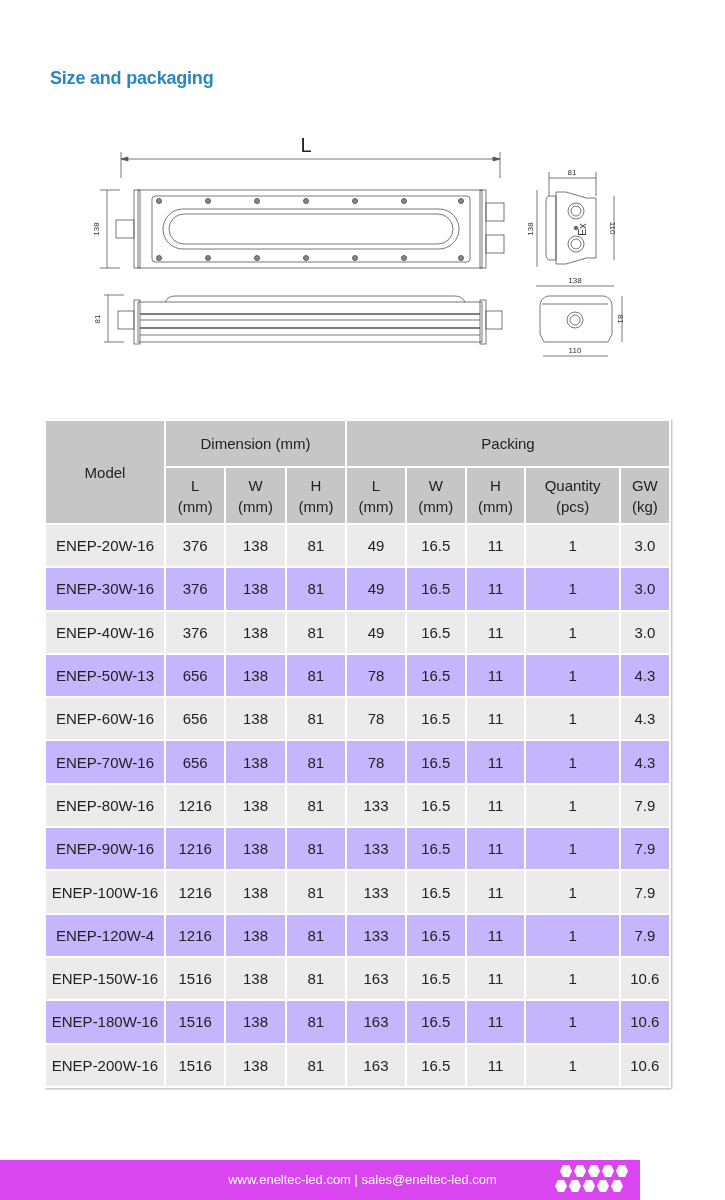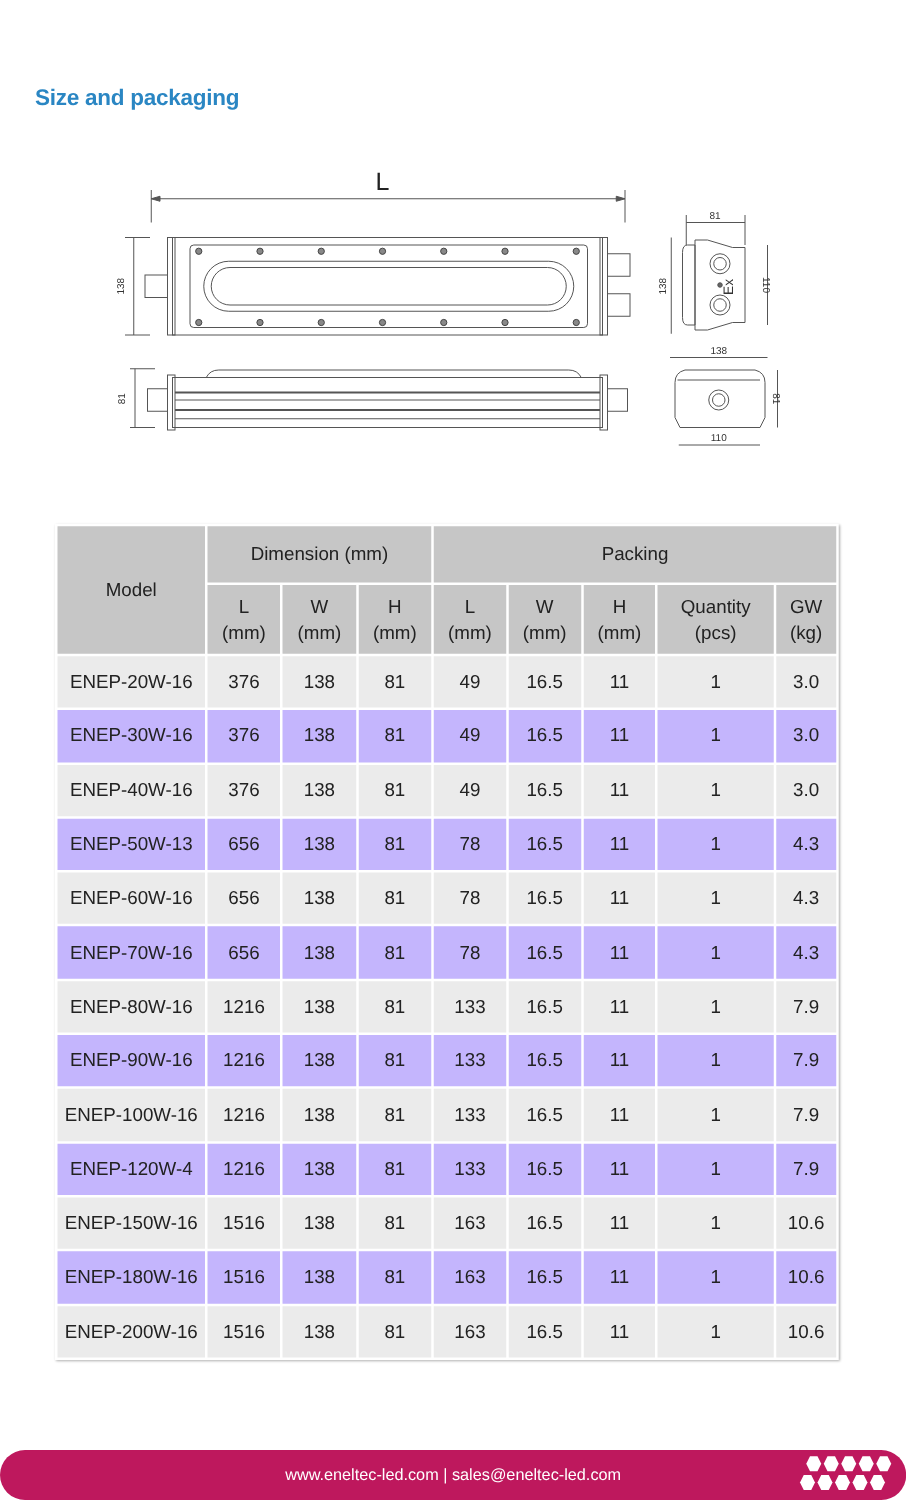--- a/index.html
+++ b/index.html
@@ -1,29 +1,29 @@
 <!DOCTYPE html>
 <html><head>
 <meta charset="utf-8">
 <style>
   html, body { margin:0; padding:0; }
   body { width:725px; height:1200px; background:#ffffff; position:relative; overflow:hidden; font-family:"Liberation Sans", sans-serif; }
-  .title { position:absolute; left:28px; top:68px; font-size:18px; font-weight:bold; color:#2a86c3; letter-spacing:-0.2px; }
+  .title { position:absolute; left:50px; top:68px; font-size:18px; font-weight:bold; color:#2a86c3; letter-spacing:-0.2px; }
   .drawing { position:absolute; left:0; top:120px; width:725px; height:270px; }
   .table-wrap { position:absolute; left:46px; top:419px; width:625px; }
   table { border-collapse:separate; border-spacing:2px; width:627px; margin-left:-2px; background:#fff; box-shadow:1px 1px 2px #b0b0b0; }
   th, td { text-align:center; font-size:15px; color:#222; padding:0; font-weight:normal; }
   th { background:#c6c6c6; }
   th.grp { height:45px; }
   th.sub { height:55px; line-height:21px; font-size:15px; }
   td { height:41.3px; }
   tr.odd td { background:#ebebeb; }
   tr.even td { background:#c4b5fd; }
   td.model { width:118px; }
-  .footer { position:absolute; left:0; top:1160px; width:725px; height:40px; background:#be185d;border-radius:20px; }
+  .footer { position:absolute; left:0; top:1160px; width:640px; height:40px; background:#d946ef; }
   .footer-text { position:absolute; left:0; width:725px; top:12px; text-align:center; color:#fff; font-size:13px; }
   .logo { position:absolute; right:6px; top:4px; }
 </style>
 </head>
 <body>
 
 <div class="title">Size and packaging</div>
 
 <svg class="drawing" viewBox="0 120 725 270" xmlns="http://www.w3.org/2000/svg" fill="none" stroke="#555" stroke-width="0.8" font-family="Liberation Sans, sans-serif">
 

